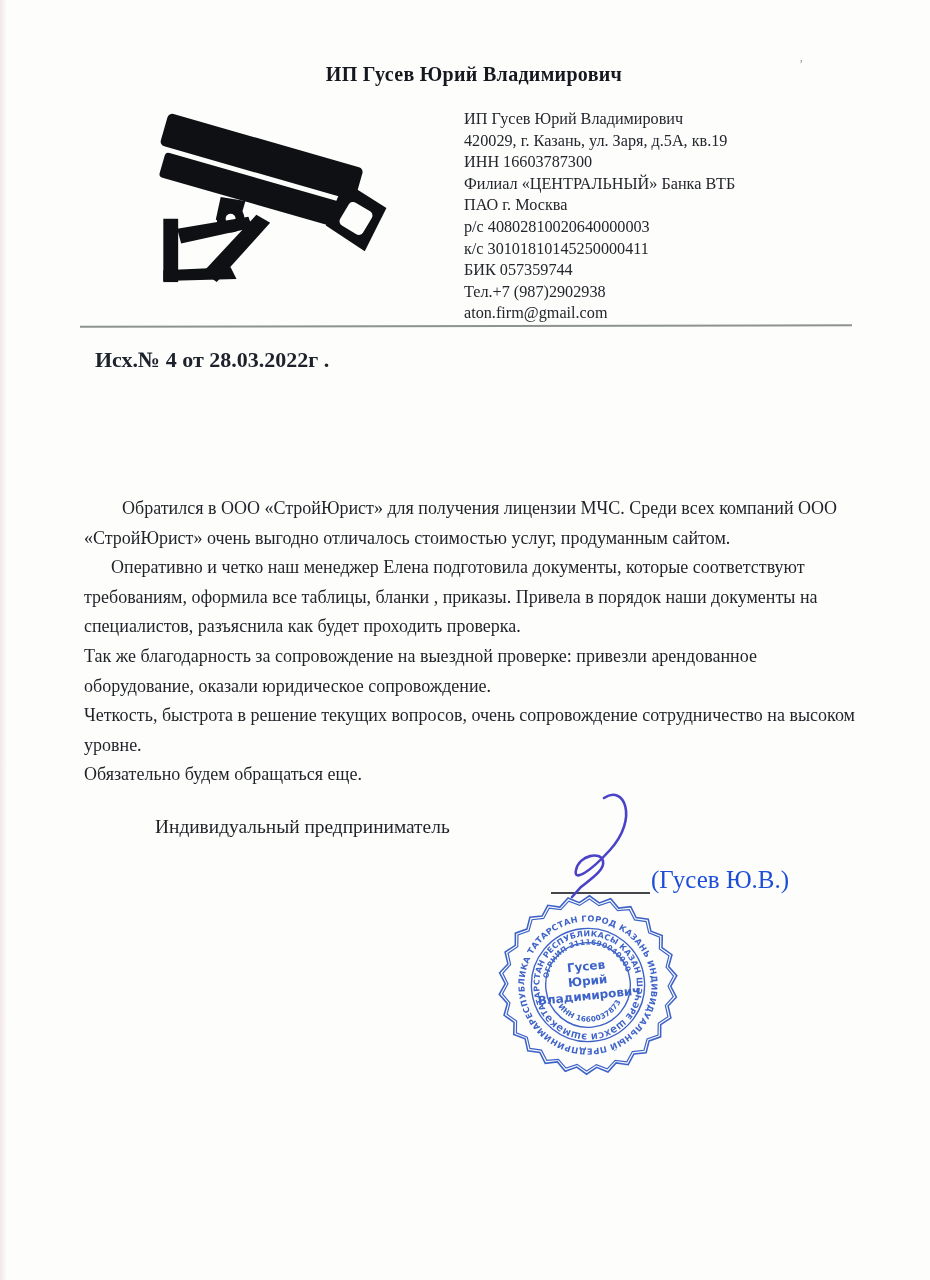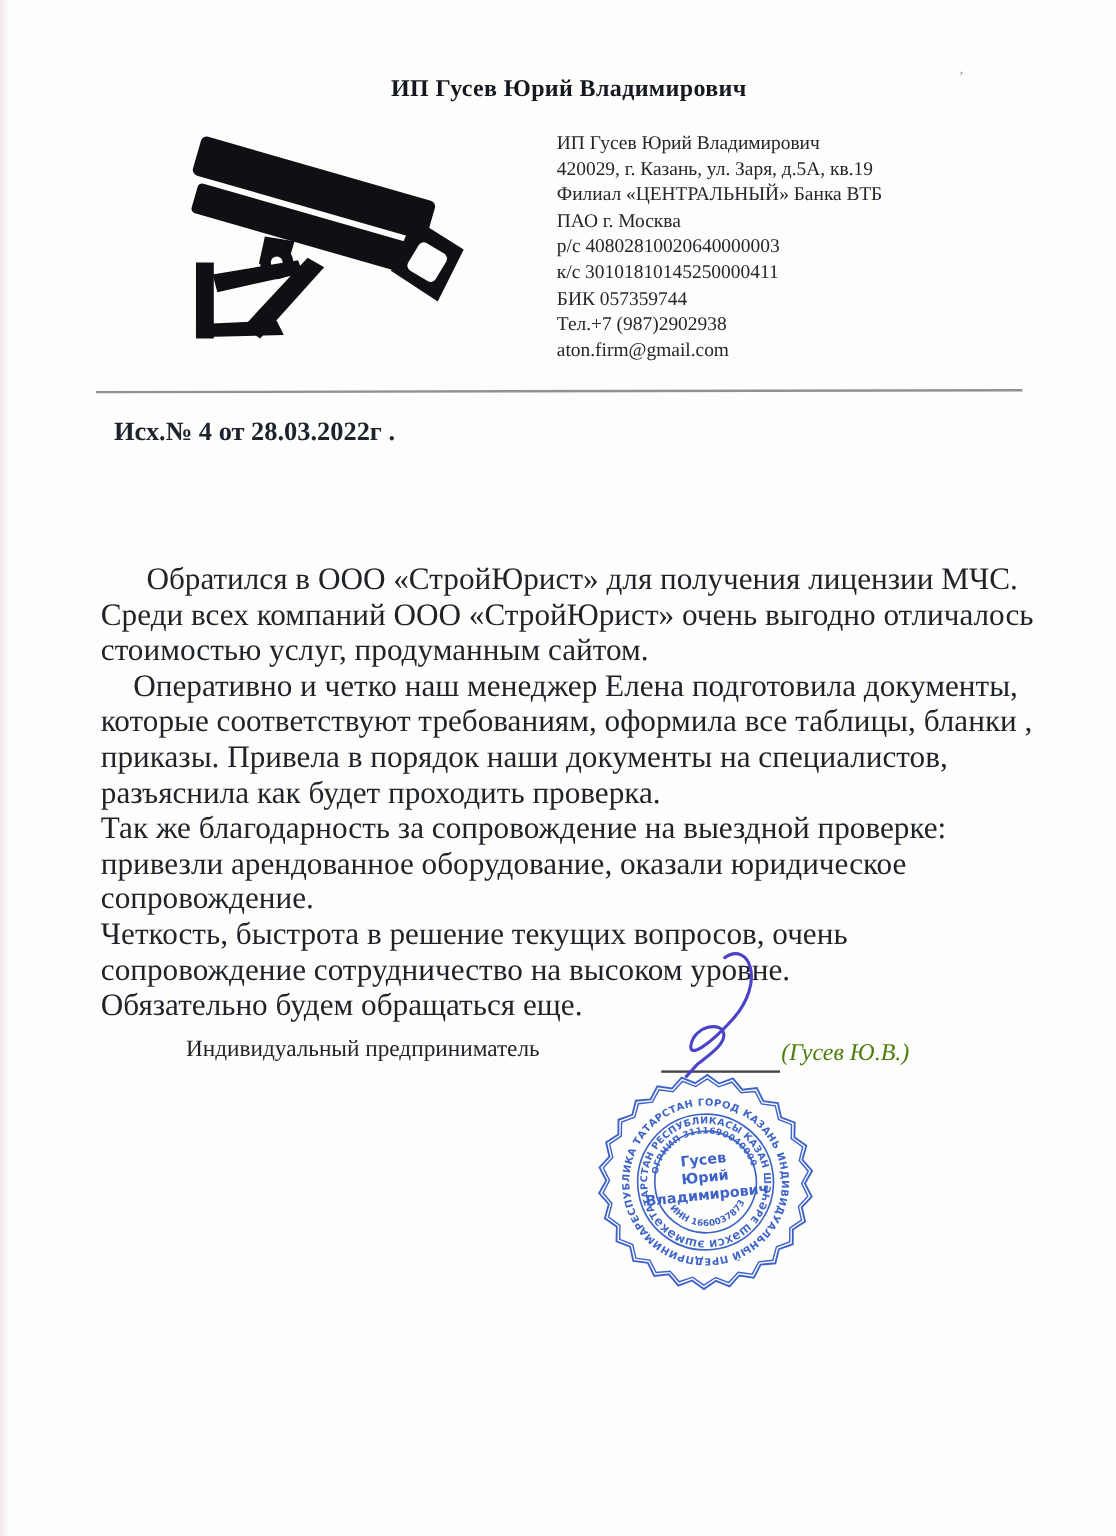--- a/index.html
+++ b/index.html
@@ -17,29 +17,29 @@
 
   .letterhead{position:absolute;left:464px;top:109px;width:400px;
        font-size:16.2px;line-height:21.6px;color:#23262d;}
 
   .divider{position:absolute;left:80px;top:325px;width:772px;height:2px;
        background:#8e938f;transform:rotate(-0.12deg);}
 
   .ref-line{position:absolute;left:95px;top:347px;font-size:22px;
        font-weight:bold;color:#1d222c;}
 
-  .body-text{position:absolute;left:84px;top:468px;width:780px;
-       font-size:26px;line-height:29.6px;color:#1f2228;}
+  .body-text{position:absolute;left:84px;top:494px;width:780px;
+       font-size:18px;line-height:29.6px;color:#1f2228;}
   .body-text p{margin:0;}
   .indent-lg{text-indent:38px;}
   .indent-md{text-indent:27px;}
 
-  .sig-label{position:absolute;left:155px;top:864px;font-size:19.4px;color:#1f2228;}
+  .sig-label{position:absolute;left:155px;top:816px;font-size:19.4px;color:#1f2228;}
   .sig-underline{position:absolute;left:551px;top:892px;width:99px;height:2px;background:#45454c;}
-  .sig-name{position:absolute;left:651px;top:866px;font-size:20px;color:#4d7c0f;font-style:italic;}
+  .sig-name{position:absolute;left:651px;top:866px;font-size:25px;color:#1d4ed8;}
   .sig-stroke{position:absolute;left:546px;top:790px;width:106px;height:110px;}
 
   .stamp{position:absolute;left:496px;top:893px;width:184px;height:184px;
        transform:rotate(-6deg);opacity:.92;}
   .stamp text{font-family:"DejaVu Sans",sans-serif;fill:#2e56c4;}
   .ring-text{font-size:9px;font-weight:bold;letter-spacing:.4px;}
   .ring-text-mid{font-size:8.6px;font-weight:bold;letter-spacing:.3px;}
   .arc-text{font-size:8px;font-weight:bold;letter-spacing:.2px;}
   .stamp-name{font-size:13px;font-weight:bold;text-anchor:middle;}
 </style>
@@ -65,20 +65,21 @@
     <polygon points="60,172 114,114 128,122 74,182"></polygon>
     <polygon points="34,128 106,116 110,127 38,143"></polygon>
     <rect x="20" y="118" width="15" height="64"></rect>
     <polygon points="20,170 88,167 94,179 20,181"></polygon>
   </g>
 </svg>
 
 <div class="letterhead">
   <div>ИП Гусев Юрий Владимирович</div>
   <div>420029, г. Казань, ул. Заря, д.5А, кв.19</div>
+  <div>ИНН 16603787300</div>
   <div>Филиал «ЦЕНТРАЛЬНЫЙ» Банка ВТБ</div>
   <div>ПАО г. Москва</div>
   <div>р/с 40802810020640000003</div>
   <div>к/с 30101810145250000411</div>
   <div>БИК 057359744</div>
   <div>Тел.+7 (987)2902938</div>
   <div>aton.firm@gmail.com</div>
 </div>
 
 <div class="divider"></div>

